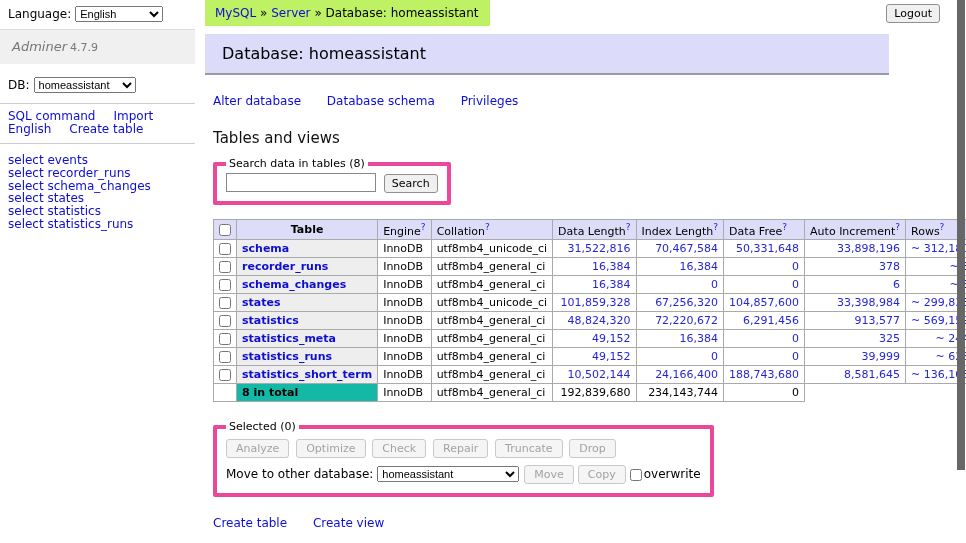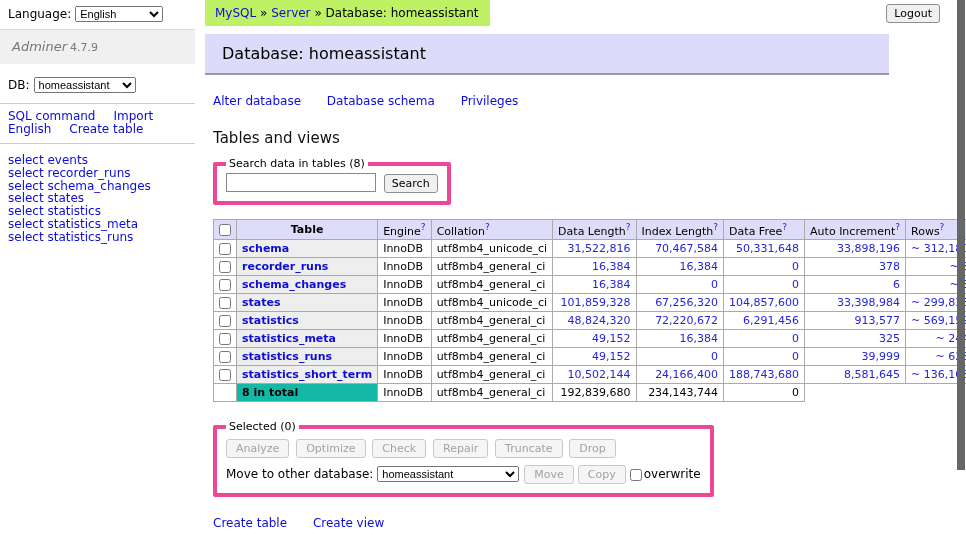--- a/index.html
+++ b/index.html
@@ -117,21 +117,20 @@
     <div><a>SQL command</a><a>Import</a></div>
     <div><a>English</a><a>Create table</a></div>
   </div>
   <hr>
   <div class="tbl-links">
     <a>select events</a>
     <a>select recorder_runs</a>
     <a>select schema_changes</a>
     <a>select states</a>
     <a>select statistics</a>
-    <a>select statistics_meta</a>
     <a>select statistics_runs</a>
   </div>
 </div>
 
 <div class="logout-wrap">
   <button class="btn">Logout</button>
 </div>
 
 <div class="content">
 

